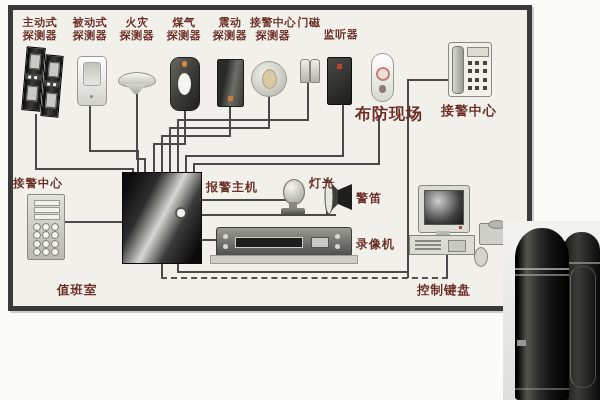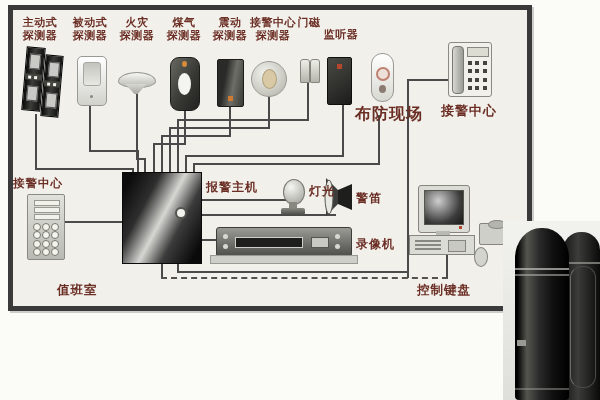--- a/index.html
+++ b/index.html
@@ -324,21 +324,21 @@
   </div>
   <div class="printer">
     <div class="tray"></div>
   </div>
   <div class="mouse"></div>
 
   <div class="lbl2" style="left:355px;top:107px;font-size:16px">布防现场</div>
   <div class="lbl2" style="left:441px;top:104px;font-size:13px">接警中心</div>
   <div class="lbl2" style="left:13px;top:176px;font-size:11.5px">接警中心</div>
   <div class="lbl2" style="left:206px;top:180px">报警主机</div>
-  <div class="lbl2" style="left:309px;top:184px">灯光</div>
+  <div class="lbl2" style="left:309px;top:176px">灯光</div>
   <div class="lbl2" style="left:356px;top:191px">警笛</div>
   <div class="lbl2" style="left:356px;top:237px">录像机</div>
   <div class="lbl2" style="left:417px;top:283px;font-size:12.5px">控制键盘</div>
   <div class="lbl2" style="left:57px;top:283px;font-size:12.5px">值班室</div>
 
   <div class="photo">
     <div class="ptowerB">
       <div class="band"></div>
       <div class="panel"></div>
     </div>

